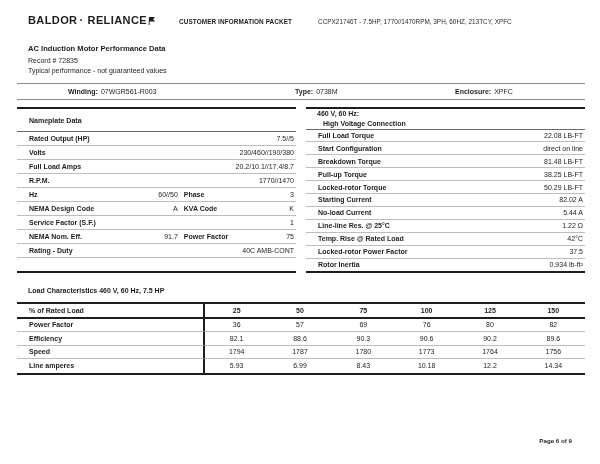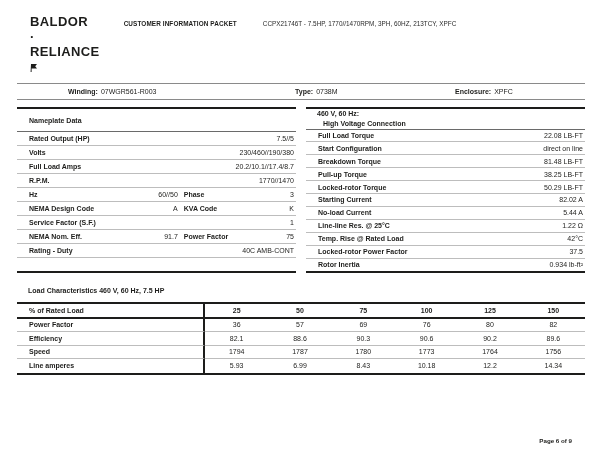--- a/index.html
+++ b/index.html
@@ -6,21 +6,21 @@
   html,body { margin:0; padding:0; }
   body {
     width:600px; height:464px; background:#ffffff; color:#1d1d1b;
     font-family:"Liberation Sans","DejaVu Sans",sans-serif;
     position:relative; overflow:hidden;
   }
   .page { position:absolute; inset:0; padding:14px 15px 0 17px; }
 
   
   .hdr { display:flex; align-items:baseline; padding-left:11px; white-space:nowrap; }
-  .logo { font-size:13px; font-weight:bold; letter-spacing:.4px; display:inline-flex; align-items:baseline;flex-direction:column; }
+  .logo { font-size:11px; font-weight:bold; letter-spacing:.4px; display:inline-flex; align-items:baseline; }
   .logo .reliance { margin-left:2px; }
   .logo .sep { margin:0 2px; }
   .flag-icon { margin-left:1px; position:relative; top:1px; }
   .packet-title { font-size:6.4px; font-weight:bold; margin-left:24px; letter-spacing:.1px; }
   .spec { font-size:6.4px; margin-left:26px; color:#2b2b2b; }
 
   
   .title-block { margin:18px 0 0 11px; }
   .doc-title { font-size:7.6px; font-weight:bold; }
   .doc-line { font-size:7px; margin-top:3.5px; }
@@ -78,20 +78,25 @@
       <span class="flag-icon">
         <svg width="7" height="8" viewBox="0 0 7 8">
             <path d="M1 0 L7 0 L5.2 2.2 L7 4.4 L1.6 4.4 L1.6 8 L0.6 8 Z" fill="#1d1d1b"></path>
           </svg>
       </span>
     </span>
     <span class="packet-title">CUSTOMER INFORMATION PACKET</span>
     <span class="spec">CCPX21746T - 7.5HP, 1770//1470RPM, 3PH, 60HZ, 213TCY, XPFC</span>
   </div>
 
+  <div class="title-block">
+    <div class="doc-title">AC Induction Motor Performance Data</div>
+    <div class="doc-line">Record # 72835</div>
+    <div class="doc-line">Typical performance - not guaranteed values</div>
+  </div>
 
   <div class="winding-row">
     <span class="w-cell w-cell1">
       <span class="lbl">Winding:</span>
       <span>07WGR561-R003</span>
     </span>
     <span class="w-cell w-cell2">
       <span class="lbl">Type:</span>
       <span>0738M</span>
     </span>

